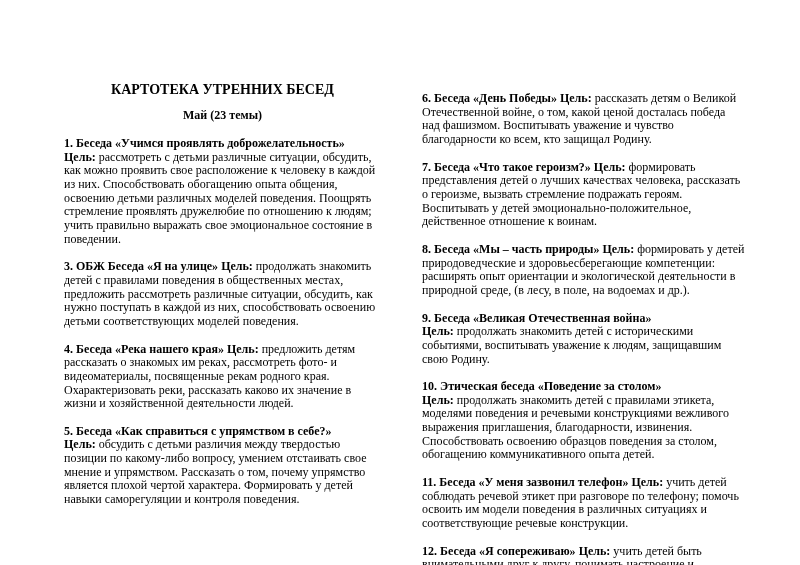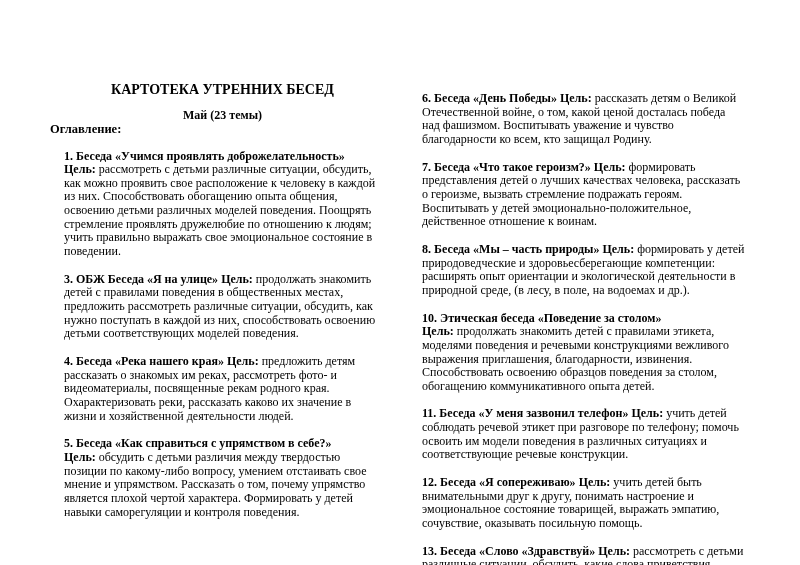--- a/index.html
+++ b/index.html
@@ -56,21 +56,20 @@
 </style>
 </head>
 <body>
 
 <div class="page">
   <div class="columns">
 
     <div class="col col-left">
       <h1 class="doc-title">КАРТОТЕКА УТРЕННИХ БЕСЕД</h1>
       <h2 class="doc-subtitle">Май (23 темы)</h2>
-      <p class="toc-label">Оглавление:</p>
 
       <div class="items-start">
         <p class="item">
           <b class="nl">1. Беседа «Учимся проявлять доброжелательность»</b>
           <b>Цель:</b>
           <span>рассмотреть с детьми различные ситуации, обсудить, как можно проявить свое расположение к человеку в каждой из них. Способствовать обогащению опыта общения, освоению детьми различных моделей поведения. Поощрять стремление проявлять дружелюбие по отношению к людям; учить правильно выражать свое эмоциональное состояние в поведении.</span>
         </p>
         <p class="item">
           <b>3. ОБЖ Беседа «Я на улице»</b>
           <b>Цель:</b>
@@ -100,20 +99,25 @@
           <b>7. Беседа «Что такое героизм?»</b>
           <b>Цель:</b>
           <span>формировать представления детей о лучших качествах человека, рассказать о героизме, вызвать стремление подражать героям. Воспитывать у детей эмоционально-положительное, действенное отношение к воинам.</span>
         </p>
         <p class="item">
           <b>8. Беседа «Мы – часть природы»</b>
           <b>Цель:</b>
           <span>формировать у детей природоведческие и здоровьесберегающие компетенции: расширять опыт ориентации и экологической деятельности в природной среде, (в лесу, в поле, на водоемах и др.).</span>
         </p>
         <p class="item">
+          <b class="nl">9. Беседа «Великая Отечественная война»</b>
+          <b>Цель:</b>
+          <span>продолжать знакомить детей с историческими событиями, воспитывать уважение к людям, защищавшим свою Родину.</span>
+        </p>
+        <p class="item">
           <b class="nl">10. Этическая беседа «Поведение за столом»</b>
           <b>Цель:</b>
           <span>продолжать знакомить детей с правилами этикета, моделями поведения и речевыми конструкциями вежливого выражения приглашения, благодарности, извинения. Способствовать освоению образцов поведения за столом, обогащению коммуникативного опыта детей.</span>
         </p>
         <p class="item">
           <b>11. Беседа «У меня зазвонил телефон»</b>
           <b>Цель:</b>
           <span>учить детей соблюдать речевой этикет при разговоре по телефону; помочь освоить им модели поведения в различных ситуациях и соответствующие речевые конструкции.</span>
         </p>
         <p class="item">

